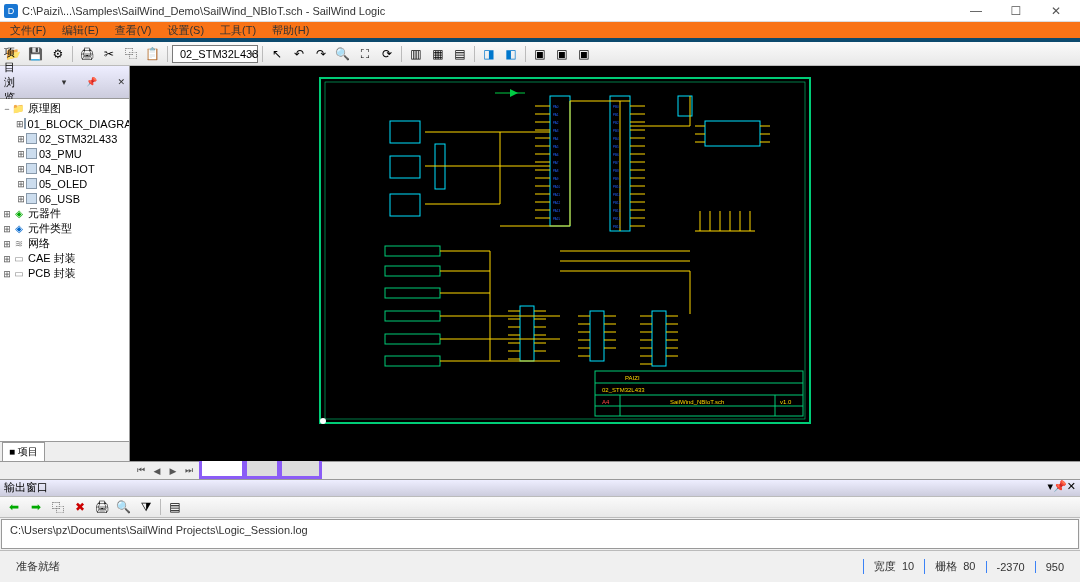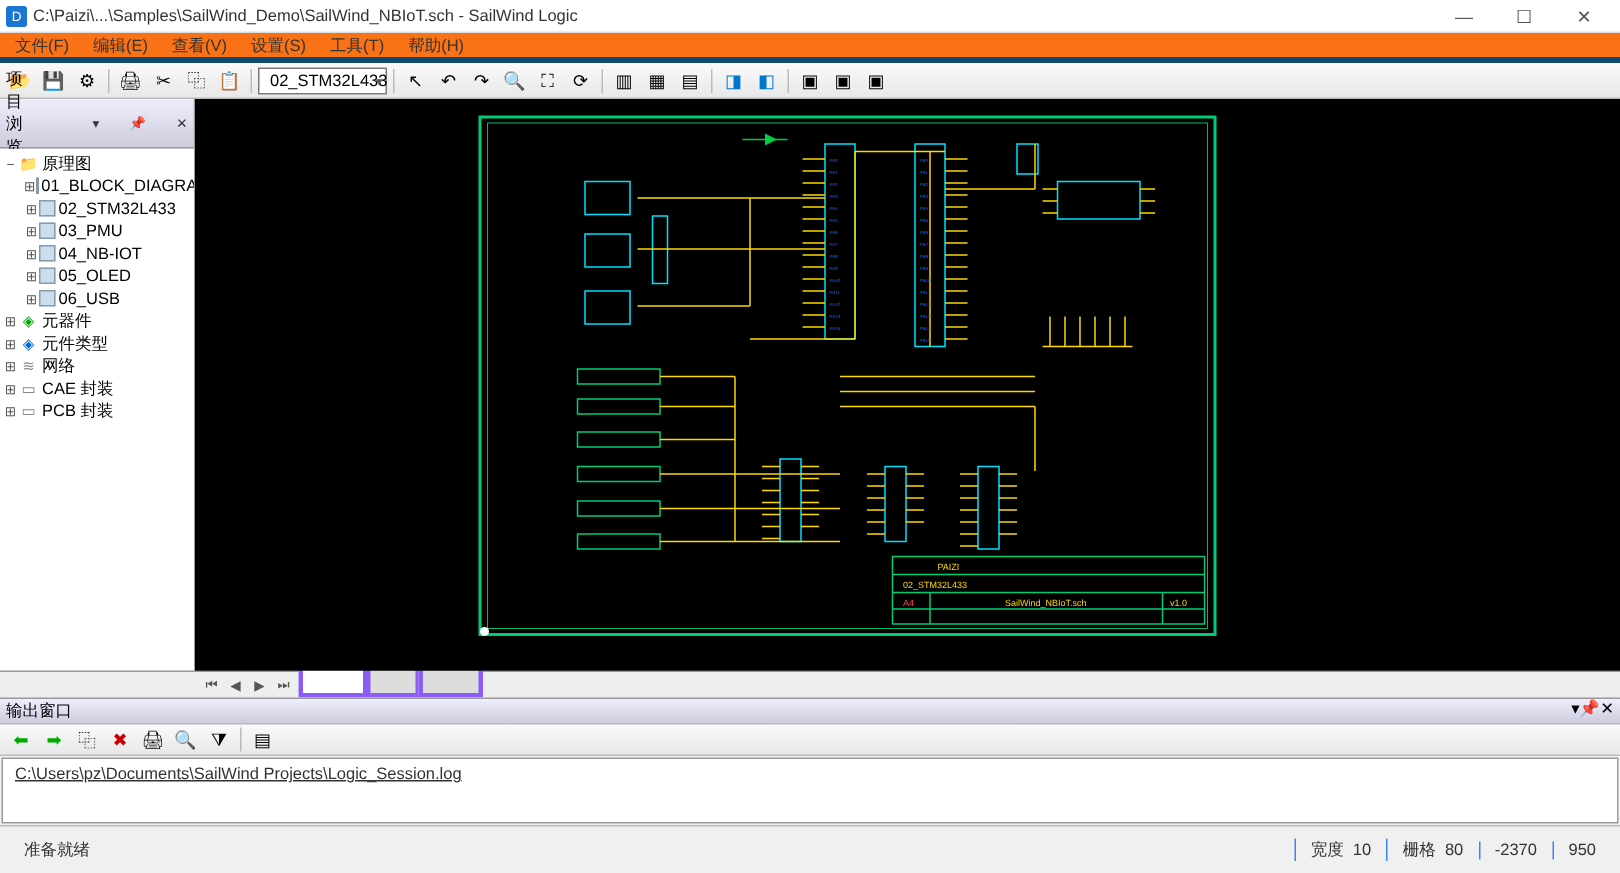--- a/index.html
+++ b/index.html
@@ -35,21 +35,21 @@
 .bottom-row1 { height: 18px; background: #eee; display: flex; border-top: 1px solid #999; }
 .nav-arrows { display: flex; align-items: center; padding: 0 4px; gap: 2px; }
 .nav-arrow { width: 14px; font-size: 9px; color: #555; cursor: pointer; text-align: center; }
 .btabs { display: flex; align-items: flex-end; }
 .btab { padding: 13px 10px; font-size: 10px; border: 3px solid #8b5cf6; background: #ddd; margin-left: -1px; }
 .btab.active { background: #fff; }
 .output-pane { display: flex; flex-direction: column; border-top: 1px solid #999; background: #f0f0f0; }
 .out-hdr { height: 16px; background: linear-gradient(#eef,#ccd); display: flex; padding: 0 4px; font-size: 11px; }
 .out-hdr .spacer { flex: 1; }
 .out-tools { height: 22px; display: flex; align-items: center; gap: 2px; padding: 0 4px; background: linear-gradient(#fafafa,#e8e8e8); border-bottom: 1px solid #bbb; border-top: 1px solid #bbb; }
-.out-body { height: 44px; background: #fff; padding: 4px 8px; font-size: 11px; color: #333; border: 1px solid #999; margin: 1px; text-decoration: underline; }
+.out-body { height: 30px; background: #fff; padding: 4px 8px; font-size: 11px; color: #333; border: 1px solid #999; margin: 1px; }
 .statusbar { height: 32px; background: #f0f0f0; display: flex; align-items: center; padding: 0 6px; font-size: 11px; color: #333; border-top: 1px solid #bbb; }
 .statusbar .cell { padding: 0 10px; border-left: 1px solid #3b82f6; }
 .statusbar .cell:first-child { border-left: none; }
 .statusbar .spacer { flex: 1; }
 svg text { font-family: Arial, sans-serif; }
 </style>
 </head>
 <body>
 
 <div class="titlebar">
@@ -169,20 +169,23 @@
       <div class="tree-row" style="padding-left:2px;">
           <span class="tree-tw">⊞</span>
           <span class="tree-ic" style="color:#888;">▭</span>
           <span>CAE 封装</span>
         </div>
       <div class="tree-row" style="padding-left:2px;">
           <span class="tree-tw">⊞</span>
           <span class="tree-ic" style="color:#888;">▭</span>
           <span>PCB 封装</span>
         </div>
+    </div>
+    <div class="side-tabs">
+      <div class="stab">■ <span>项目</span></div>
     </div>
   </div>
 
   <div class="canvas-wrap">
     <div class="canvas">
       <svg class="schematic-svg" width="950" height="420" viewBox="0 0 950 420">
 
         <rect x="190" y="12" width="490" height="345" fill="none" stroke="#00cc77" stroke-width="2"></rect>
         <rect x="195" y="16" width="480" height="337" fill="none" stroke="#00cc77" stroke-width="0.6"></rect>
 

